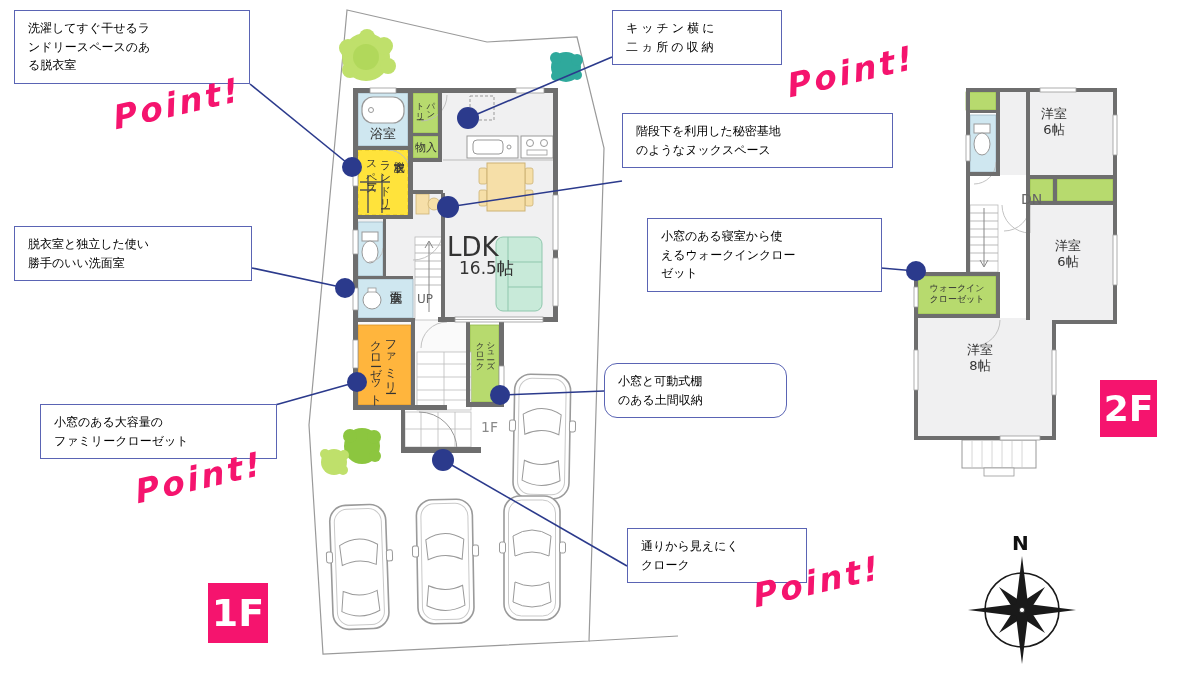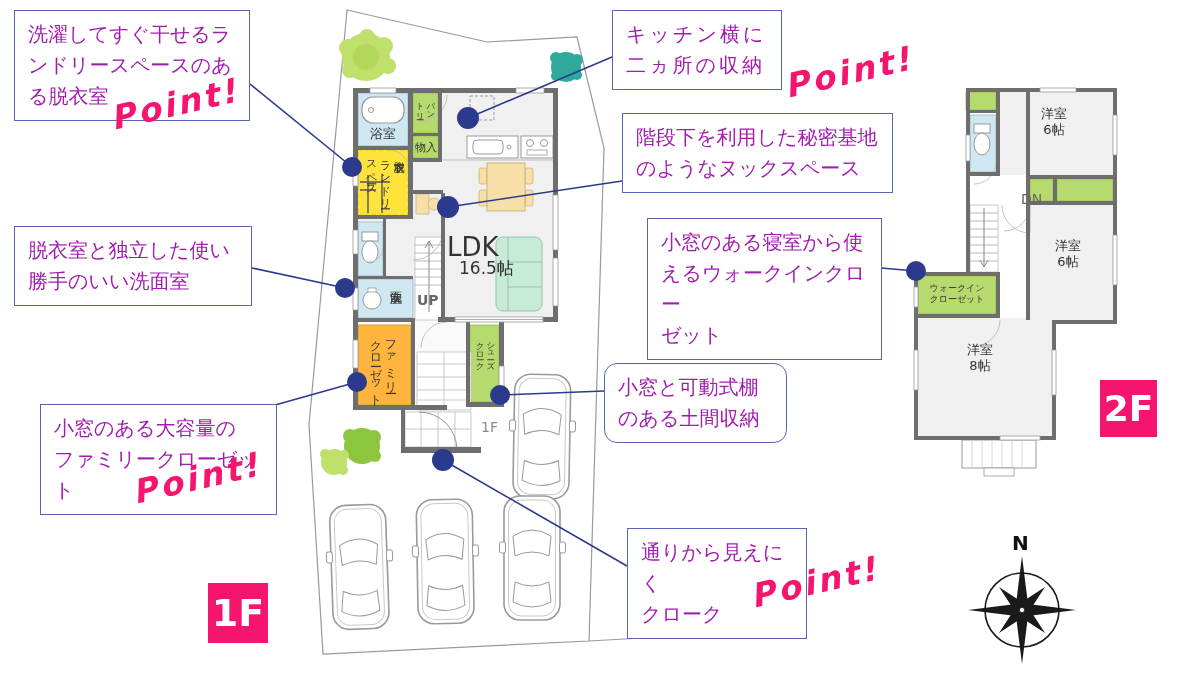--- a/index.html
+++ b/index.html
@@ -1,20 +1,20 @@
 <!DOCTYPE html>
 <html><head>
 <meta charset="utf-8">
 <style>
   html,body{margin:0;padding:0;background:#ffffff;}
   #stage{position:relative;width:1200px;height:674px;overflow:hidden;
          font-family:"DejaVu Sans","Liberation Sans",sans-serif;background:#fff;}
   #stage svg.layer{position:absolute;left:0;top:0;}
   .callout{position:absolute;background:#fff;border:1.6px solid #5a64b4;
-           color:#a21caf;font-size:20px;line-height:1.55;padding:8px 13px;
+           color:#000000;font-size:12px;line-height:1.55;padding:8px 13px;
            box-sizing:border-box;white-space:pre-line;z-index:5;}
   .callout.spread{letter-spacing:3px;}
   .point{position:absolute;color:#f5146e;font-size:33px;font-weight:bold;
          font-style:italic;letter-spacing:3px;transform:rotate(-13deg) skewX(-4deg);
          z-index:6;}
   .badge{position:absolute;background:#f5146e;color:#fff;font-weight:bold;
          display:flex;align-items:center;justify-content:center;z-index:6;}
   .rlabel{position:absolute;color:#333;z-index:4;line-height:1.25;}
   .rlabel.center{text-align:center;}
   .vtext{writing-mode:vertical-rl;}
@@ -318,21 +318,21 @@
   <div class="rlabel vtext" style="left:368px;top:332px;height:74px;font-size:12px;">
     <span>ファミリー</span>
     <span>クローゼット</span>
   </div>
   <div class="rlabel vtext" style="left:475px;top:336px;height:42px;font-size:8.5px;">
     <span>シューズ</span>
     <span>クローク</span>
   </div>
   <div class="rlabel" style="left:447px;top:231px;font-size:26px;">LDK</div>
   <div class="rlabel" style="left:459px;top:258px;font-size:17px;">16.5帖</div>
-  <div class="rlabel" style="left:417px;top:292px;font-size:14px;color:#666;font-weight:bold;">UP</div>
+  <div class="rlabel" style="left:417px;top:292px;font-size:12px;color:#666;">UP</div>
   <div class="rlabel gray" style="left:481px;top:419px;font-size:14px;">1F</div>
 
   <div class="rlabel center two-line" style="left:1026px;top:106px;width:56px;font-size:13px;">
     <span>洋室</span>
     <span>6帖</span>
   </div>
   <div class="rlabel center two-line" style="left:1040px;top:238px;width:56px;font-size:13px;">
     <span>洋室</span>
     <span>6帖</span>
   </div>

